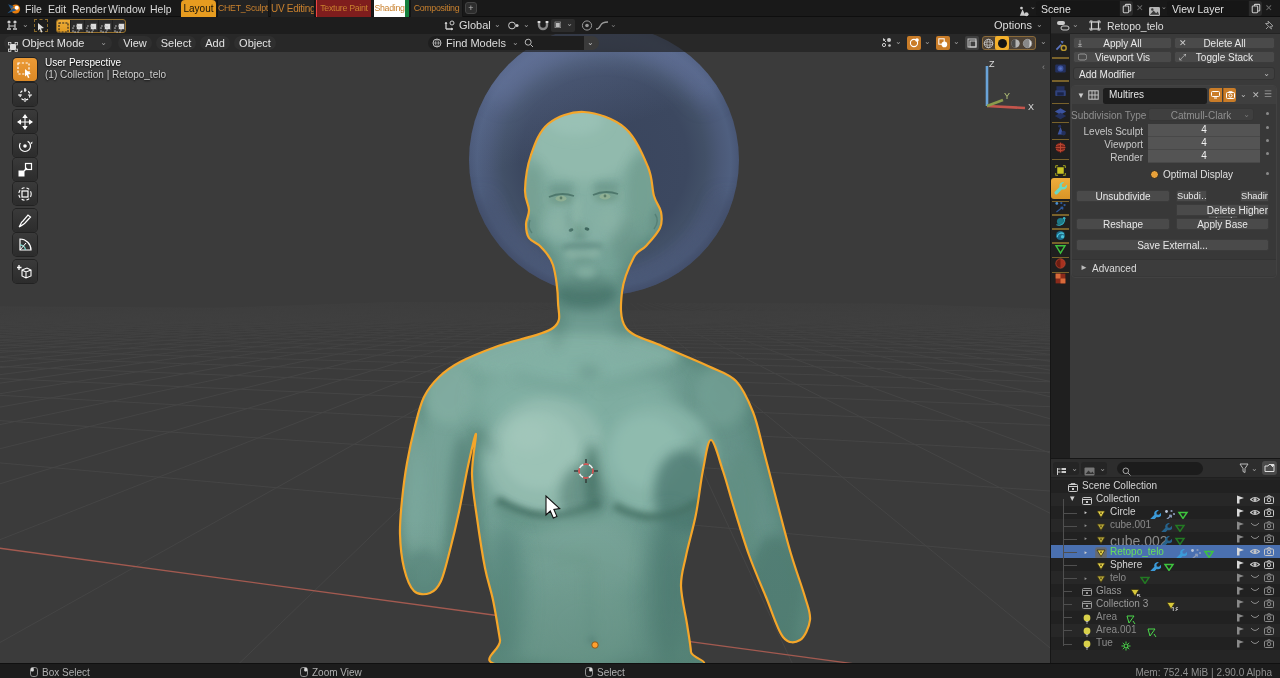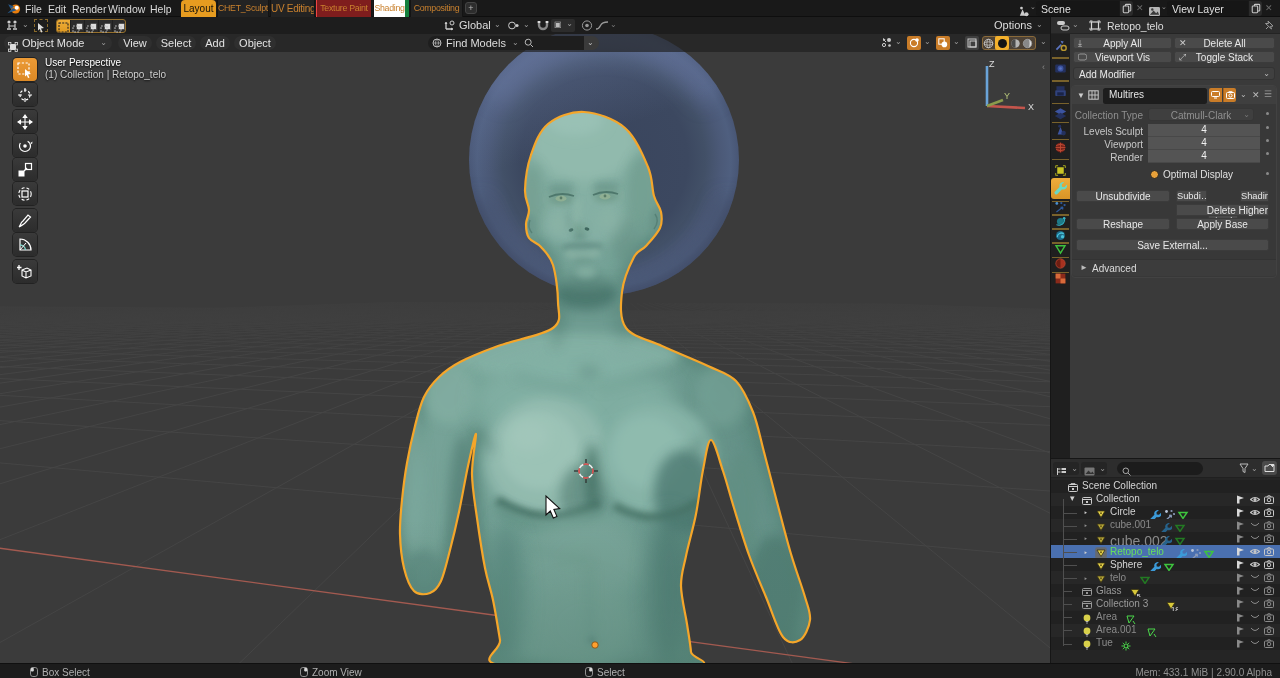--- a/index.html
+++ b/index.html
@@ -554,21 +554,21 @@
         <path d="M3 7 h3" stroke="#fff"></path>
       </svg></div>
     <div style="position:absolute;left:1223px;top:88px;width:13px;height:14px;background:#c97c28;border-radius:0 2px 2px 0;border-left:1px solid #a96318"><svg width="9" height="8" viewBox="0 0 9 8" style="margin:3px 2px">
         <rect x="0.5" y="1.5" width="8" height="6" rx="1" fill="none" stroke="#fff"></rect>
         <circle cx="4.5" cy="4.5" r="1.6" fill="none" stroke="#fff"></circle>
         <path d="M2.5 1.5 L3.2 0.3 h2.6 L6.5 1.5" fill="none" stroke="#fff"></path>
       </svg></div>
     <span style="position:absolute;left:1240px;top:90px;font-size:8px;color:#bbb">⌄</span>
     <span style="position:absolute;left:1252px;top:90px;font-size:9px;color:#bbb">✕</span>
     <span style="position:absolute;left:1264px;top:89px;font-size:9px;color:#999">☰</span>
-    <div style="position:absolute;left:1071px;top:110px;width:72px;font-size:10px;color:#8f8f8f;text-align:right">Collection Type</div>
+    <div style="position:absolute;left:1071px;top:110px;width:72px;font-size:10px;color:#8f8f8f;text-align:right">Subdivision Type</div>
     <div style="position:absolute;left:1148px;top:108px;width:106px;height:13px;background:#3f3f3f;border:1px solid #363636;border-radius:3px">
       <span style="position:absolute;left:0;right:0;top:0.5px;font-size:10px;color:#909090;text-align:center">Catmull-Clark</span>
       <span style="position:absolute;right:3px;top:1px;font-size:8px;color:#777">⌄</span>
     </div>
     <div style="position:absolute;left:1071px;top:126px;width:72px;font-size:10px;color:#c8c8c8;text-align:right">Levels Sculpt</div>
     <div style="position:absolute;left:1148px;top:124px;width:112px;height:12.5px;background:#545454;border-radius:0px;border-bottom:1px solid #484848">
       <span style="position:absolute;left:0;right:0;top:0px;font-size:10px;color:#f0f0f0;text-align:center">4</span>
     </div>
     <span style="position:absolute;left:1266px;top:126px;width:3px;height:3px;border-radius:50%;background:#8a8a8a"></span>
     <div style="position:absolute;left:1071px;top:139px;width:72px;font-size:10px;color:#c8c8c8;text-align:right">Viewport</div>
@@ -1025,14 +1025,14 @@
       <svg style="position:absolute;left:300px;top:3px" width="8" height="10" viewBox="0 0 8 10">
         <rect x="0.5" y="0.5" width="7" height="9" rx="2.4" fill="none" stroke="#909090"></rect>
         <rect x="4.2" y="0.8" width="3" height="3.6" rx="1.2" fill="#d8d8d8"></rect>
       </svg>
       <span style="position:absolute;left:312px;top:2.5px;font-size:10px;color:#b0b0b0">Zoom View</span>
       <svg style="position:absolute;left:585px;top:3px" width="8" height="10" viewBox="0 0 8 10">
         <rect x="0.5" y="0.5" width="7" height="9" rx="2.4" fill="none" stroke="#909090"></rect>
         <rect x="4.2" y="0.8" width="3" height="3.6" rx="1.2" fill="#d8d8d8"></rect>
       </svg>
       <span style="position:absolute;left:597px;top:2.5px;font-size:10px;color:#b0b0b0">Select</span>
-      <span style="position:absolute;right:8px;top:2.5px;font-size:10px;color:#909090">Mem: 433.1 MiB | 2.90.0 Alpha</span>
+      <span style="position:absolute;right:8px;top:2.5px;font-size:10px;color:#909090">Mem: 752.4 MiB | 2.90.0 Alpha</span>
     </div>
 </div>
 </body></html>

